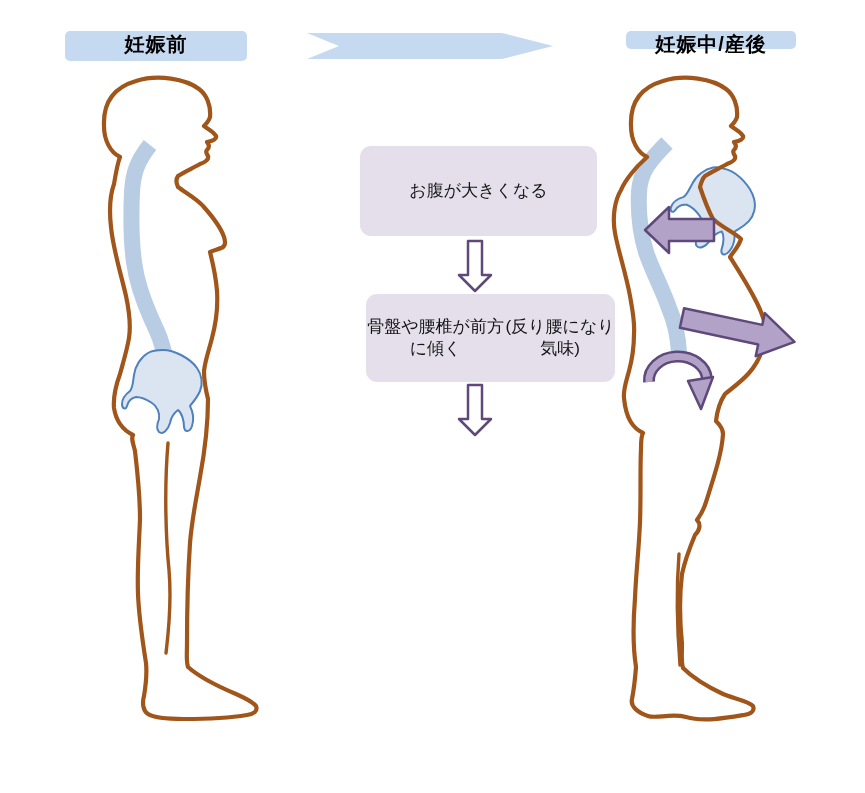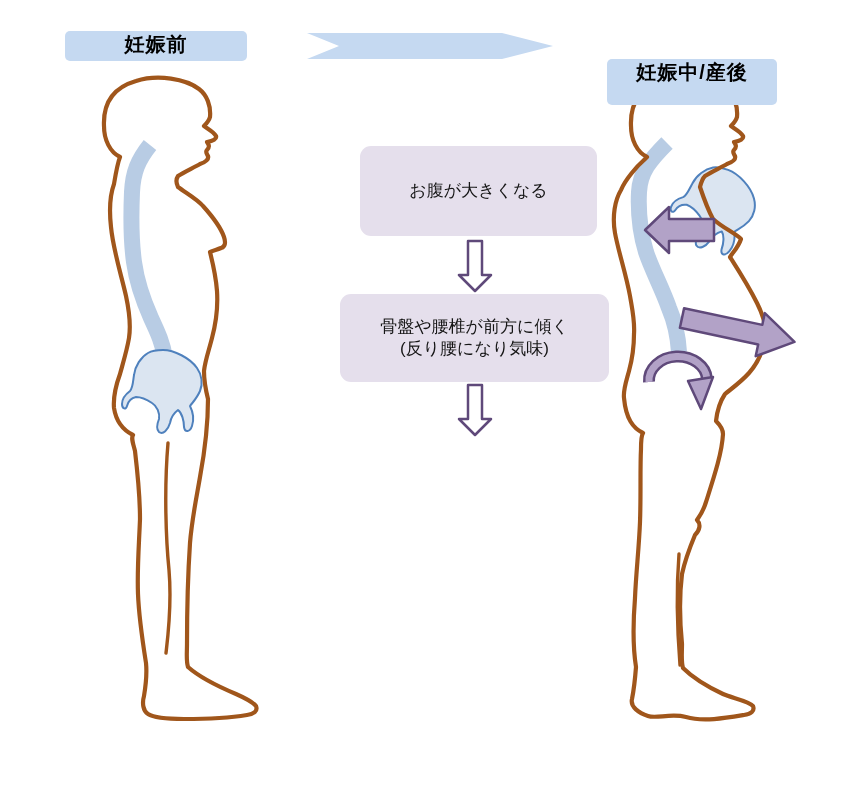--- a/index.html
+++ b/index.html
@@ -17,28 +17,28 @@
     position:relative;width:865px;height:793px;background:#fff;overflow:hidden;
     font-family:"Liberation Sans","DejaVu Sans",sans-serif;color:#000;
   }
   svg.canvas{position:absolute;left:0;top:0;width:865px;height:793px;}
   .hdr{
     position:absolute;display:flex;justify-content:center;
     background:var(--header-blue);border-radius:5px;
     font-weight:bold;font-size:20px;letter-spacing:1px;color:#000;z-index:2;
   }
   .hdr-before{left:65px;top:31px;width:182px;height:30px;}
-  .hdr-after{left:607px;top:31px;width:170px;height:46px;margin-top:28px;}
+  .hdr-after{left:626px;top:31px;width:170px;height:18px;}
   .flow-box{
-    position:absolute;display:flex;flex-direction:column;align-items:center;justify-content:center;
+    position:absolute;display:flex;flex-direction:row;align-items:center;justify-content:center;
     background:var(--box-lavender);border-radius:11px;
     font-size:17px;line-height:22px;text-align:center;color:#151515;z-index:2;
   }
   .flow-box-1{left:360px;top:146px;width:237px;height:90px;}
-  .flow-box-2{left:340px;top:294px;width:269px;height:88px;}
+  .flow-box-2{left:366px;top:294px;width:249px;height:88px;}
   .flow-box-3{left:356px;top:431px;width:245px;height:98px;}
   .body-outline{fill:none;stroke:var(--body-brown);stroke-width:4.2;stroke-linecap:round;stroke-linejoin:round;}
   .inner-line{fill:none;stroke:var(--body-brown);stroke-width:3.4;stroke-linecap:round;}
   .spine{fill:none;stroke:var(--spine-blue);stroke-width:16;stroke-linecap:butt;}
   .pelvis{fill:var(--pelvis-fill);stroke:var(--pelvis-stroke);stroke-width:2;stroke-linejoin:round;}
   .chevron{fill:var(--header-blue);}
   .hollow-arrow{fill:#ffffff;stroke:var(--purple-dark);stroke-width:2.5;stroke-linejoin:round;}
   .purple-arrow{fill:var(--purple-fill);stroke:var(--purple-dark);stroke-width:2.5;stroke-linejoin:round;}
   .arc-under{fill:none;stroke:var(--purple-dark);stroke-width:12;}
   .arc-over{fill:none;stroke:var(--purple-fill);stroke-width:7;}

